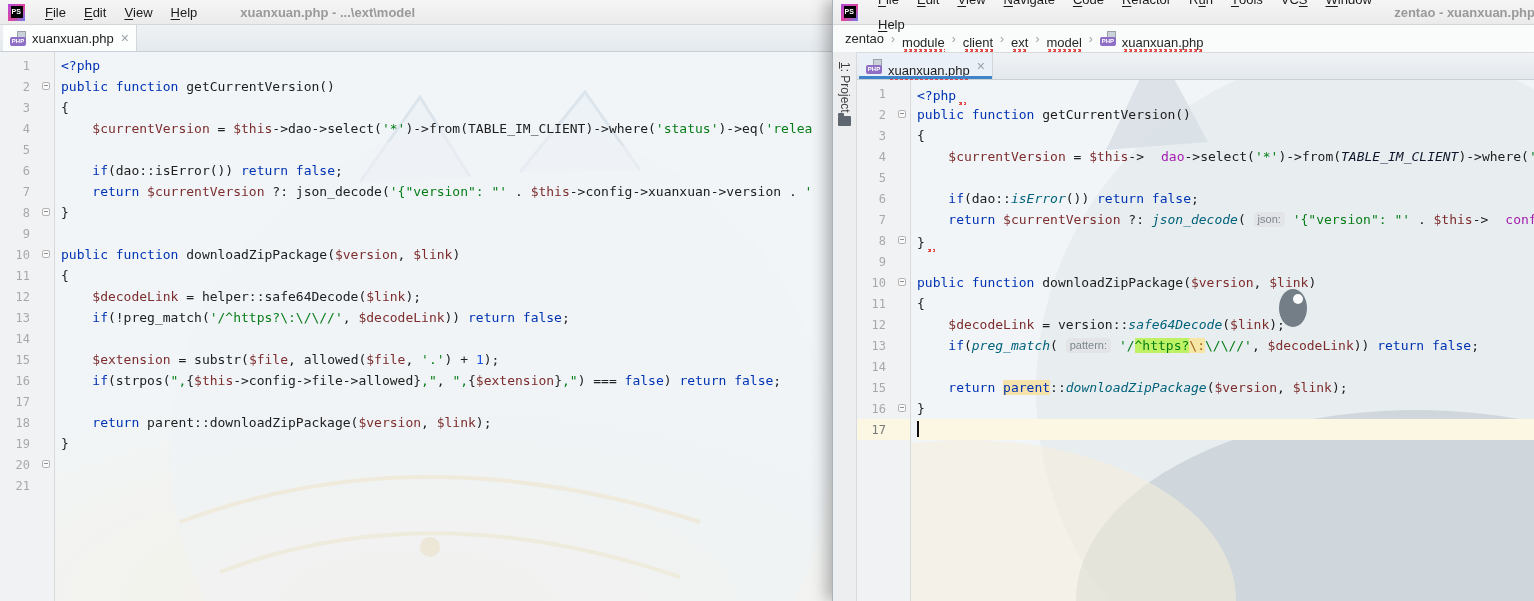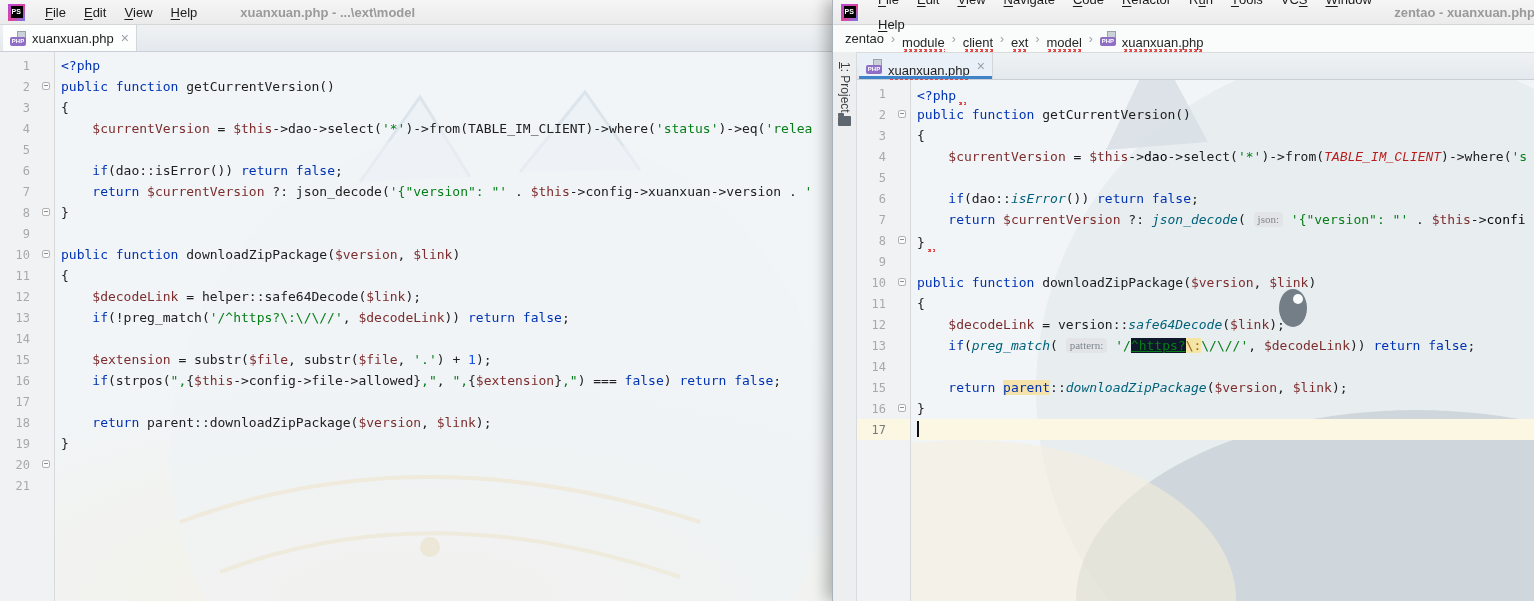--- a/index.html
+++ b/index.html
@@ -75,27 +75,27 @@
          font-size:13px;color:#202020;}
   .current{background:#FBF7E3;}
   .g-row.current .lnum{color:#7A7A7A;}
   
   .t-p{color:#202020;}
   .t-k{color:#0033B3;}
   .t-v{color:#7D2D2D;}
   .t-s{color:#067D17;}
   .t-f{color:#1C1C1C;}
   .t-m{color:#00627A;font-style:italic;}
-  .t-c{color:#b91c1c;font-style:italic;font-family:Liberation Mono, monospace;}
-  .t-fl{color:#000000;}
+  .t-c{color:#0f172a;font-style:italic;}
+  .t-fl{color:#a21caf;margin-left:17px;}
   .t-n{color:#1750EB;}
-  .t-sg{color:#067D17;background:#0f172a;text-decoration:underline;}
+  .t-sg{color:#067D17;background:#bef264;}
   .t-se{color:#A0661C;background:#F6E6A5;}
   .t-kp{color:#0033B3;background:#F5E3AB;}
-  .t-h{font-family:Liberation Serif, serif;font-size:11px;color:#7E888F;background:#E2E4E7;
+  .t-h{font-family:Liberation Sans, sans-serif;font-size:11px;color:#7E888F;background:#E2E4E7;
        border-radius:4px;padding:0 4px;display:inline-block;height:15px;line-height:15px;
        vertical-align:1px;}
   .t-caret{display:inline-block;width:2px;height:16px;background:#101010;vertical-align:-3px;}
   .t-sq{display:inline-block;width:9px;height:12px;vertical-align:-5px;margin-left:1px;}
   .wavy,.t-sq{background-image:
       linear-gradient(135deg,transparent 60%,#E34A4A 60%,#E34A4A 78%,transparent 78%),
       linear-gradient(45deg,transparent 60%,#E34A4A 60%,#E34A4A 78%,transparent 78%);
       background-repeat:repeat-x;background-size:5px 3px;background-position:left bottom;margin-top:10px;}
   .wavy{padding-bottom:2px;}
 </style>
@@ -213,21 +213,21 @@
         <div class="c-row"></div>
         <div class="c-row"><span class="t-p">    </span><span class="t-k">if</span><span class="t-p">(dao::isError()) </span><span class="t-k">return</span><span class="t-p"> </span><span class="t-k">false</span><span class="t-p">;</span></div>
         <div class="c-row"><span class="t-p">    </span><span class="t-k">return</span><span class="t-p"> </span><span class="t-v">$currentVersion</span><span class="t-p"> ?: json_decode(</span><span class="t-s">'{"version": "'</span><span class="t-p"> . </span><span class="t-v">$this</span><span class="t-p">-&gt;config-&gt;xuanxuan-&gt;version . </span><span class="t-s">'</span></div>
         <div class="c-row"><span class="t-p">}</span></div>
         <div class="c-row"></div>
         <div class="c-row"><span class="t-k">public function </span><span class="t-f">downloadZipPackage</span><span class="t-p">(</span><span class="t-v">$version</span><span class="t-p">, </span><span class="t-v">$link</span><span class="t-p">)</span></div>
         <div class="c-row"><span class="t-p">{</span></div>
         <div class="c-row"><span class="t-p">    </span><span class="t-v">$decodeLink</span><span class="t-p"> = helper::safe64Decode(</span><span class="t-v">$link</span><span class="t-p">);</span></div>
         <div class="c-row"><span class="t-p">    </span><span class="t-k">if</span><span class="t-p">(!preg_match(</span><span class="t-s">'/^https?\:\/\//'</span><span class="t-p">, </span><span class="t-v">$decodeLink</span><span class="t-p">)) </span><span class="t-k">return</span><span class="t-p"> </span><span class="t-k">false</span><span class="t-p">;</span></div>
         <div class="c-row"></div>
-        <div class="c-row"><span class="t-p">    </span><span class="t-v">$extension</span><span class="t-p"> = substr(</span><span class="t-v">$file</span><span class="t-p">, substr(</span><span class="t-v">$file</span><span class="t-p">, </span><span class="t-s">'.'</span><span class="t-p">) + </span><span class="t-n">1</span><span class="t-p">);</span></div>
+        <div class="c-row"><span class="t-p">    </span><span class="t-v">$extension</span><span class="t-p"> = substr(</span><span class="t-v">$file</span><span class="t-p">, allowed(</span><span class="t-v">$file</span><span class="t-p">, </span><span class="t-s">'.'</span><span class="t-p">) + </span><span class="t-n">1</span><span class="t-p">);</span></div>
         <div class="c-row"><span class="t-p">    </span><span class="t-k">if</span><span class="t-p">(strpos(</span><span class="t-s">",</span><span class="t-p">{</span><span class="t-v">$this</span><span class="t-p">-&gt;config-&gt;file-&gt;allowed}</span><span class="t-s">,"</span><span class="t-p">, </span><span class="t-s">",</span><span class="t-p">{</span><span class="t-v">$extension</span><span class="t-p">}</span><span class="t-s">,"</span><span class="t-p">) === </span><span class="t-k">false</span><span class="t-p">) </span><span class="t-k">return</span><span class="t-p"> </span><span class="t-k">false</span><span class="t-p">;</span></div>
         <div class="c-row"></div>
         <div class="c-row"><span class="t-p">    </span><span class="t-k">return</span><span class="t-p"> parent::downloadZipPackage(</span><span class="t-v">$version</span><span class="t-p">, </span><span class="t-v">$link</span><span class="t-p">);</span></div>
         <div class="c-row"><span class="t-p">}</span></div>
         <div class="c-row"></div>
       </div>
   </div>
 </div>
 
 <div class="window win-right">

